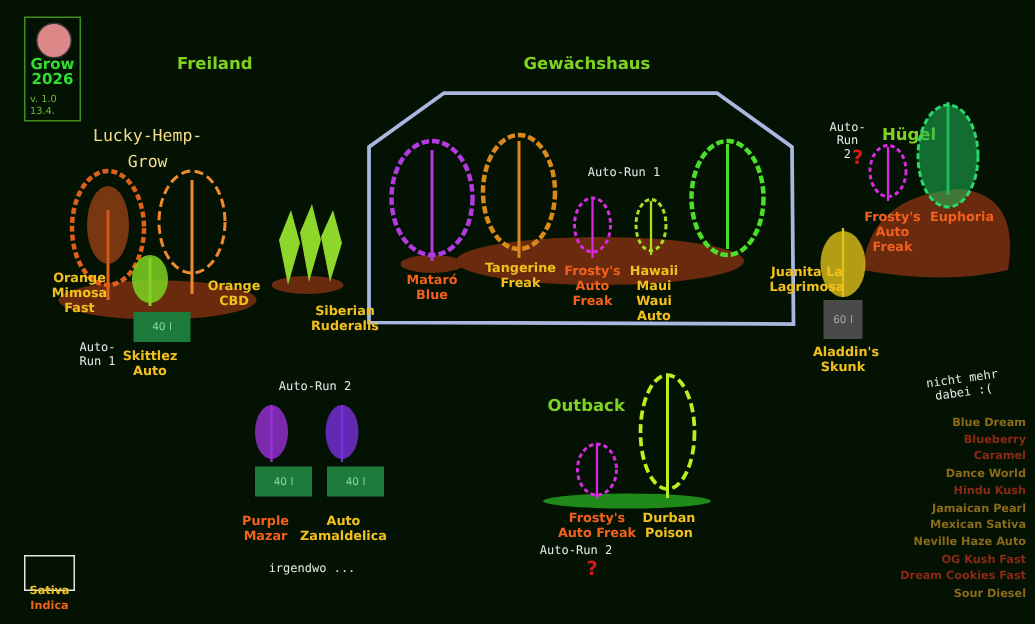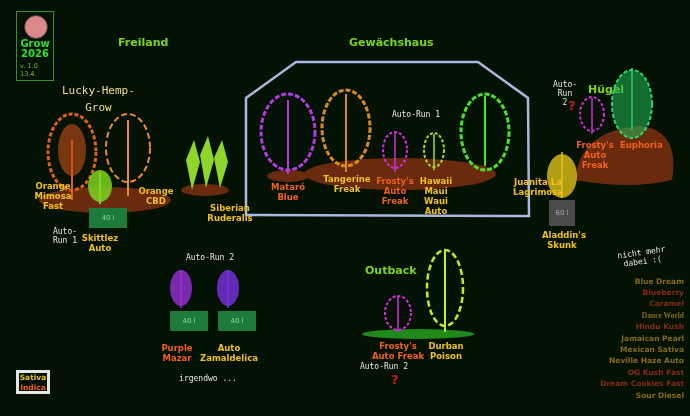--- a/index.html
+++ b/index.html
@@ -9,21 +9,21 @@
   .sativa{color:#f2c01c;}
   .indica{color:#f2601c;}
   .section{position:absolute;font-weight:bold;font-size:11px;color:#7ed321;}
   .hand{position:absolute;color:#e8e8e8;font-size:8px;font-family:"DejaVu Sans Mono","Liberation Mono",monospace;line-height:9px;white-space:pre-line;text-align:center;}
   .pot{position:absolute;width:38px;height:20px;background:#1c7a3a;color:#8fd8a0;font-size:7px;display:flex;align-items:center;justify-content:center;}
   .pot.grey{background:#4a4a4a;color:#aaa;}
   .logo{position:absolute;left:16px;top:11px;width:36px;height:68px;border:1px solid #3d8f1f;}
   .logo .avatar{position:absolute;left:7px;top:3px;width:22px;height:22px;border-radius:50%;background:#d88;border:1px solid #333;}
   .logo .title{position:absolute;left:0;top:27px;width:36px;text-align:center;color:#2ee02e;font-weight:bold;font-size:10px;line-height:10px;white-space:pre-line;}
   .logo .ver{position:absolute;left:3px;top:51px;color:#6bbf2a;font-size:6.5px;line-height:7.5px;white-space:pre-line;}
-  .legend{position:absolute;left:16px;top:370px;width:34px;height:24px;border:3px solid #e5e5e5;font-weight:bold;font-size:7.5px;line-height:10px;text-align:center;padding-top:0;box-sizing:border-box;}
+  .legend{position:absolute;left:16px;top:370px;width:34px;height:24px;border:1px solid #e5e5e5;font-weight:bold;font-size:7.5px;line-height:10px;text-align:center;padding-top:18px;box-sizing:border-box;}
   .gone{position:absolute;right:6px;font-weight:bold;font-size:7.5px;text-align:right;white-space:nowrap;}
 </style>
 </head>
 <body>
 
 <div class="logo">
   <div class="avatar"></div>
   <div class="title">Grow
 2026</div>
   <div class="ver">v. 1.0
@@ -175,21 +175,21 @@
 Poison</div>
 <div class="hand" style="left:358px;top:362px;width:52px;">Auto-Run 2</div>
 <div class="abs" style="left:391px;top:372px;color:#d01a1a;font-weight:bold;font-size:13px;">?</div>
 
 <div class="hand" style="left:612px;top:248px;width:60px;transform:rotate(-8deg);">nicht mehr
 dabei :(</div>
 <div>
   <div class="gone" style="top:277px;color:#8a6a1a;padding-left:19px;">Blue Dream</div>
   <div class="gone" style="top:288px;color:#8a2a14;">Blueberry</div>
   <div class="gone" style="top:299px;color:#8a2a14;">Caramel</div>
-  <div class="gone" style="top:311px;color:#8a6a1a;font-family:Liberation Serif, serif;">Dance World</div>
+  <div class="gone" style="top:311px;color:#8a6a1a;">Dance World</div>
   <div class="gone" style="top:322px;color:#8a2a14;">Hindu Kush</div>
   <div class="gone" style="top:334px;color:#8a6a1a;">Jamaican Pearl</div>
   <div class="gone" style="top:345px;color:#8a6a1a;">Mexican Sativa</div>
   <div class="gone" style="top:356px;color:#8a6a1a;padding-left:36px;">Neville Haze Auto</div>
   <div class="gone" style="top:368px;color:#8a2a14;">OG Kush Fast</div>
   <div class="gone" style="top:379px;color:#8a2a14;">Dream Cookies Fast</div>
   <div class="gone" style="top:391px;color:#8a6a1a;padding-left:48px;">Sour Diesel</div>
 </div>
 
 <div class="legend">

